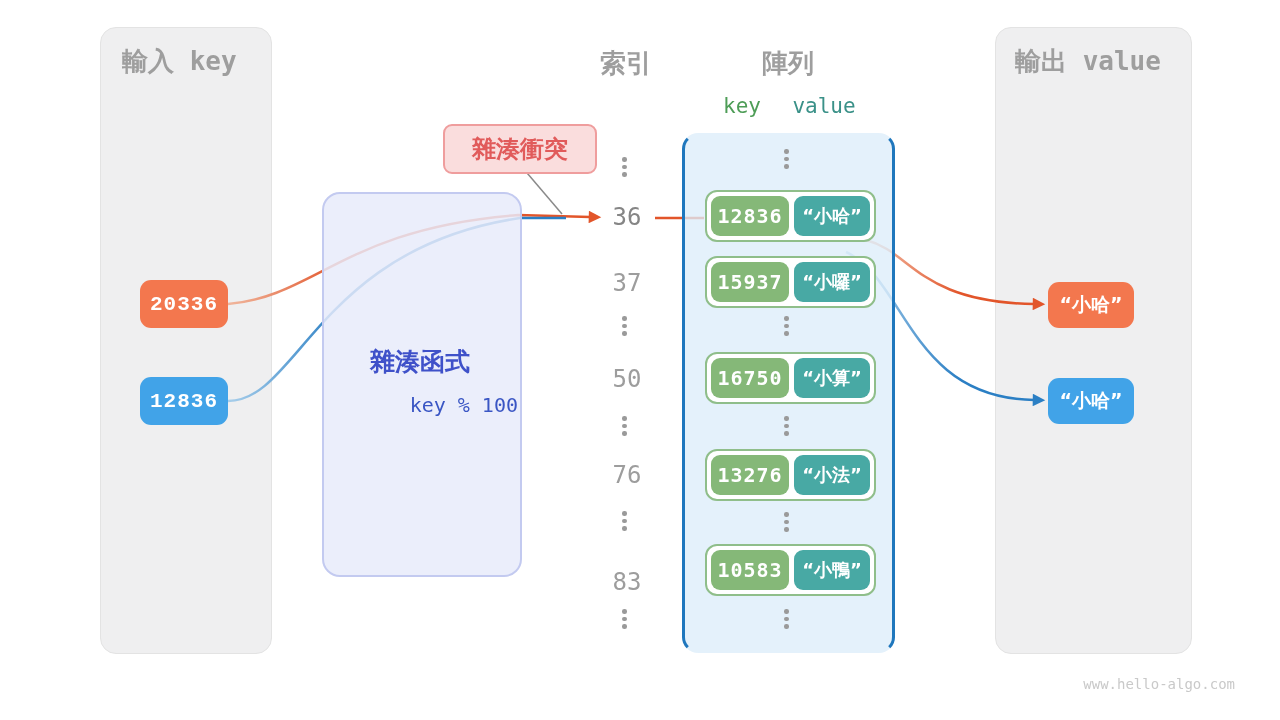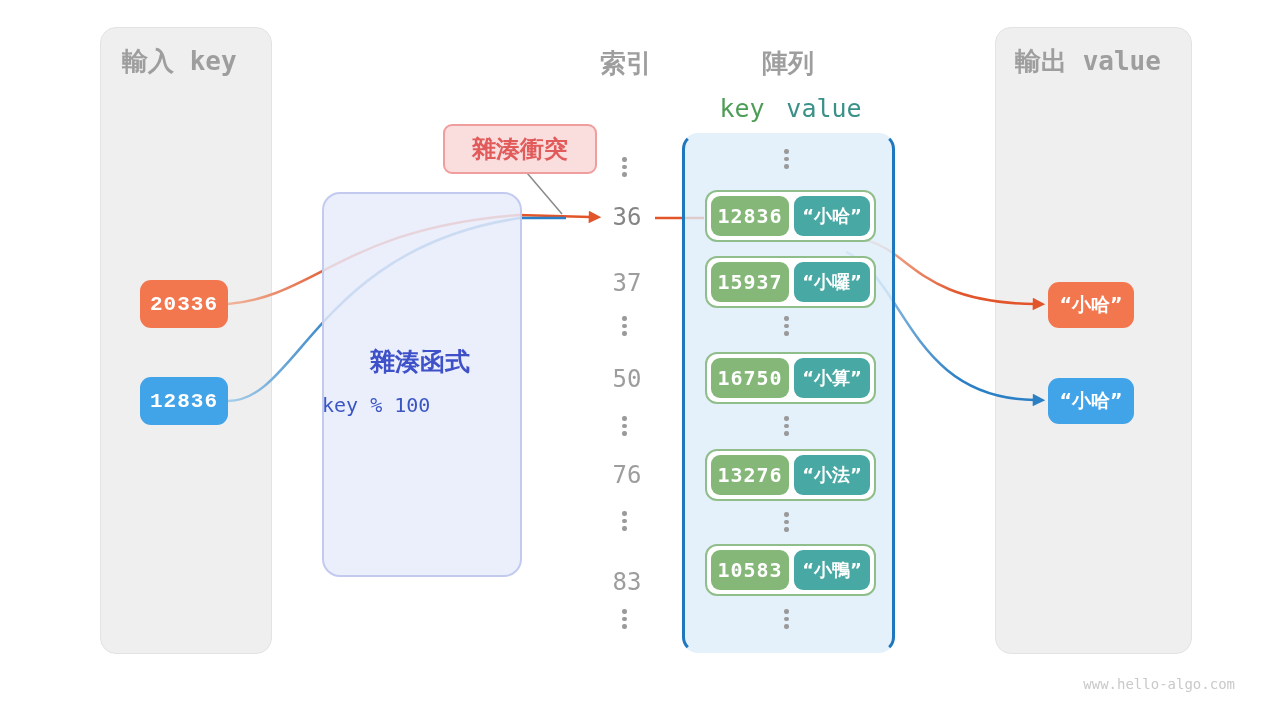--- a/index.html
+++ b/index.html
@@ -26,37 +26,37 @@
   .pill.cjk{font-size:19px;font-family:"DejaVu Sans","Liberation Sans",sans-serif;}
   .orange{background:#f3774e;}
   .blue{background:#41a3e8;}
   
   .hashbox{
     background:rgba(232,235,250,0.85);border:2px solid #c3caf0;border-radius:18px;z-index:3;
   }
   .hash-title{font-size:25px;font-weight:700;color:#3f51c9;text-align:center;z-index:4;white-space:nowrap;}
   .hash-formula{
     font-family:"DejaVu Sans Mono","Liberation Mono",monospace;
-    font-size:20px;color:#3a56c4;text-align:left;z-index:4;white-space:nowrap;
+    font-size:20px;color:#3a56c4;text-align:right;z-index:4;white-space:nowrap;
   }
   
   .badge{
     background:#fadddd;border:2px solid #ef9d9d;border-radius:9px;z-index:4;
     display:flex;align-items:center;justify-content:center;
   }
   .badge span{font-size:24px;font-weight:700;color:#e15b5b;white-space:nowrap;}
   
   .idx{
     font-family:"DejaVu Sans Mono","Liberation Mono",monospace;
     font-size:24px;color:#9d9d9d;z-index:4;text-align:center;width:60px;white-space:nowrap;
   }
   .idx.hl{font-weight:400;color:#858585;}
   .col-header{
     font-family:"DejaVu Sans Mono","Liberation Mono",monospace;
-    font-size:25px;z-index:4;text-align:center;white-space:nowrap;
+    font-size:21px;z-index:4;text-align:center;white-space:nowrap;
   }
   .vdots{display:flex;flex-direction:column;gap:3px;align-items:center;z-index:4;}
   .vdots i{width:4.5px;height:4.5px;border-radius:50%;background:#9a9a9a;}
   
   .array-container{
     background:rgba(221,237,250,0.78);
     border-left:3px solid #1f77bd;border-right:3px solid #1f77bd;
     border-top:3px solid transparent;border-bottom:3px solid transparent;
     border-radius:16px;z-index:3;
   }

